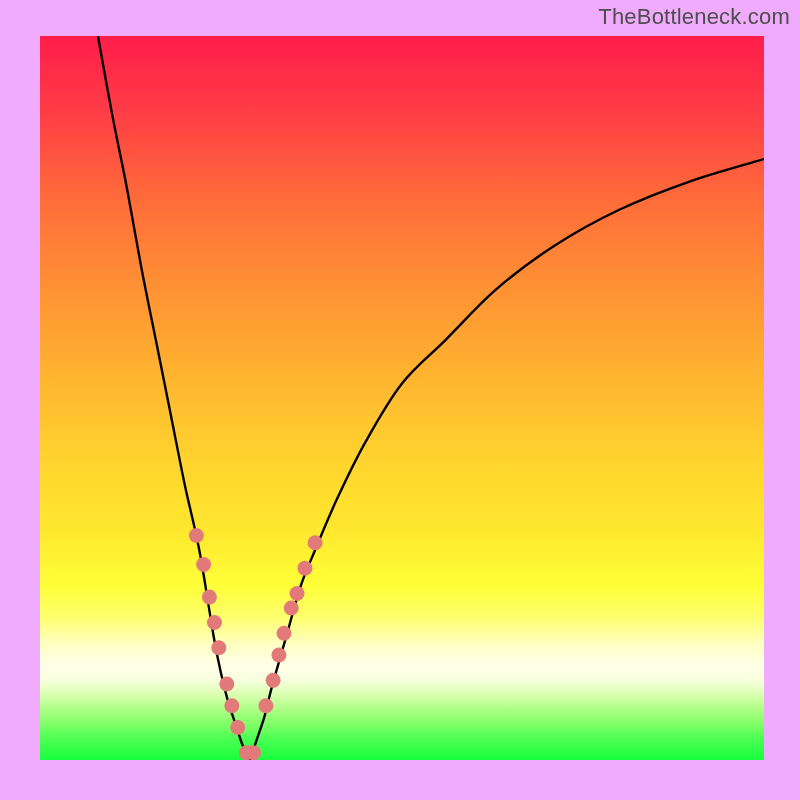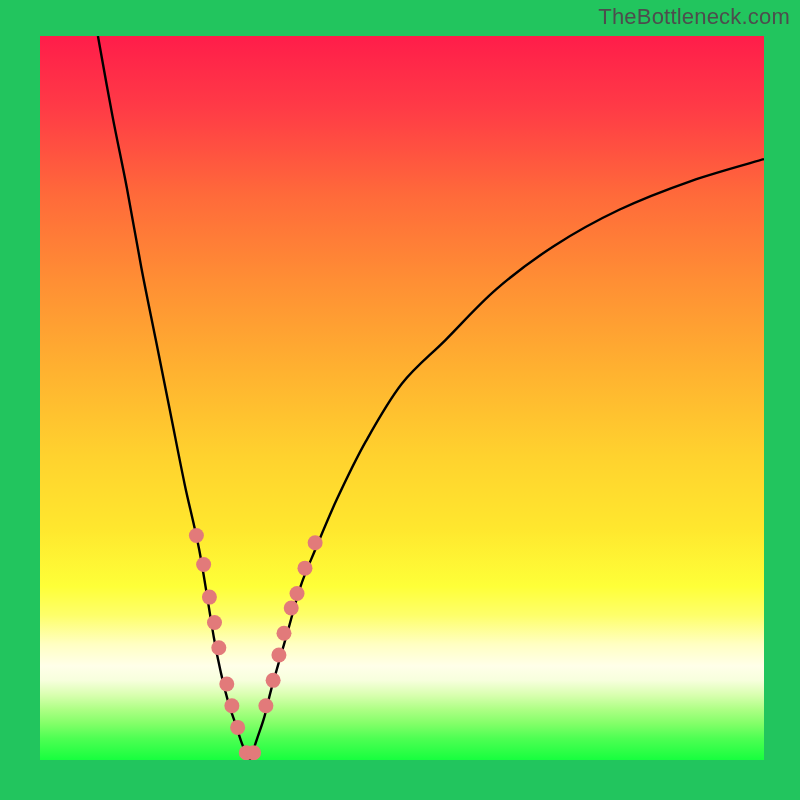--- a/index.html
+++ b/index.html
@@ -8,21 +8,21 @@
     width: 800px;
     height: 800px;
     background: #000;
     overflow: hidden;
     font-family: Arial, Helvetica, sans-serif;
   }
   .outer {
     position: relative;
     width: 800px;
     height: 800px;
-    background: #22c55e;
+    background: #f0abfc;
   }
   .plot {
     position: absolute;
     left: 40px;
     top: 36px;
     width: 724px;
     height: 724px;
     
     background: linear-gradient(
       to bottom,

